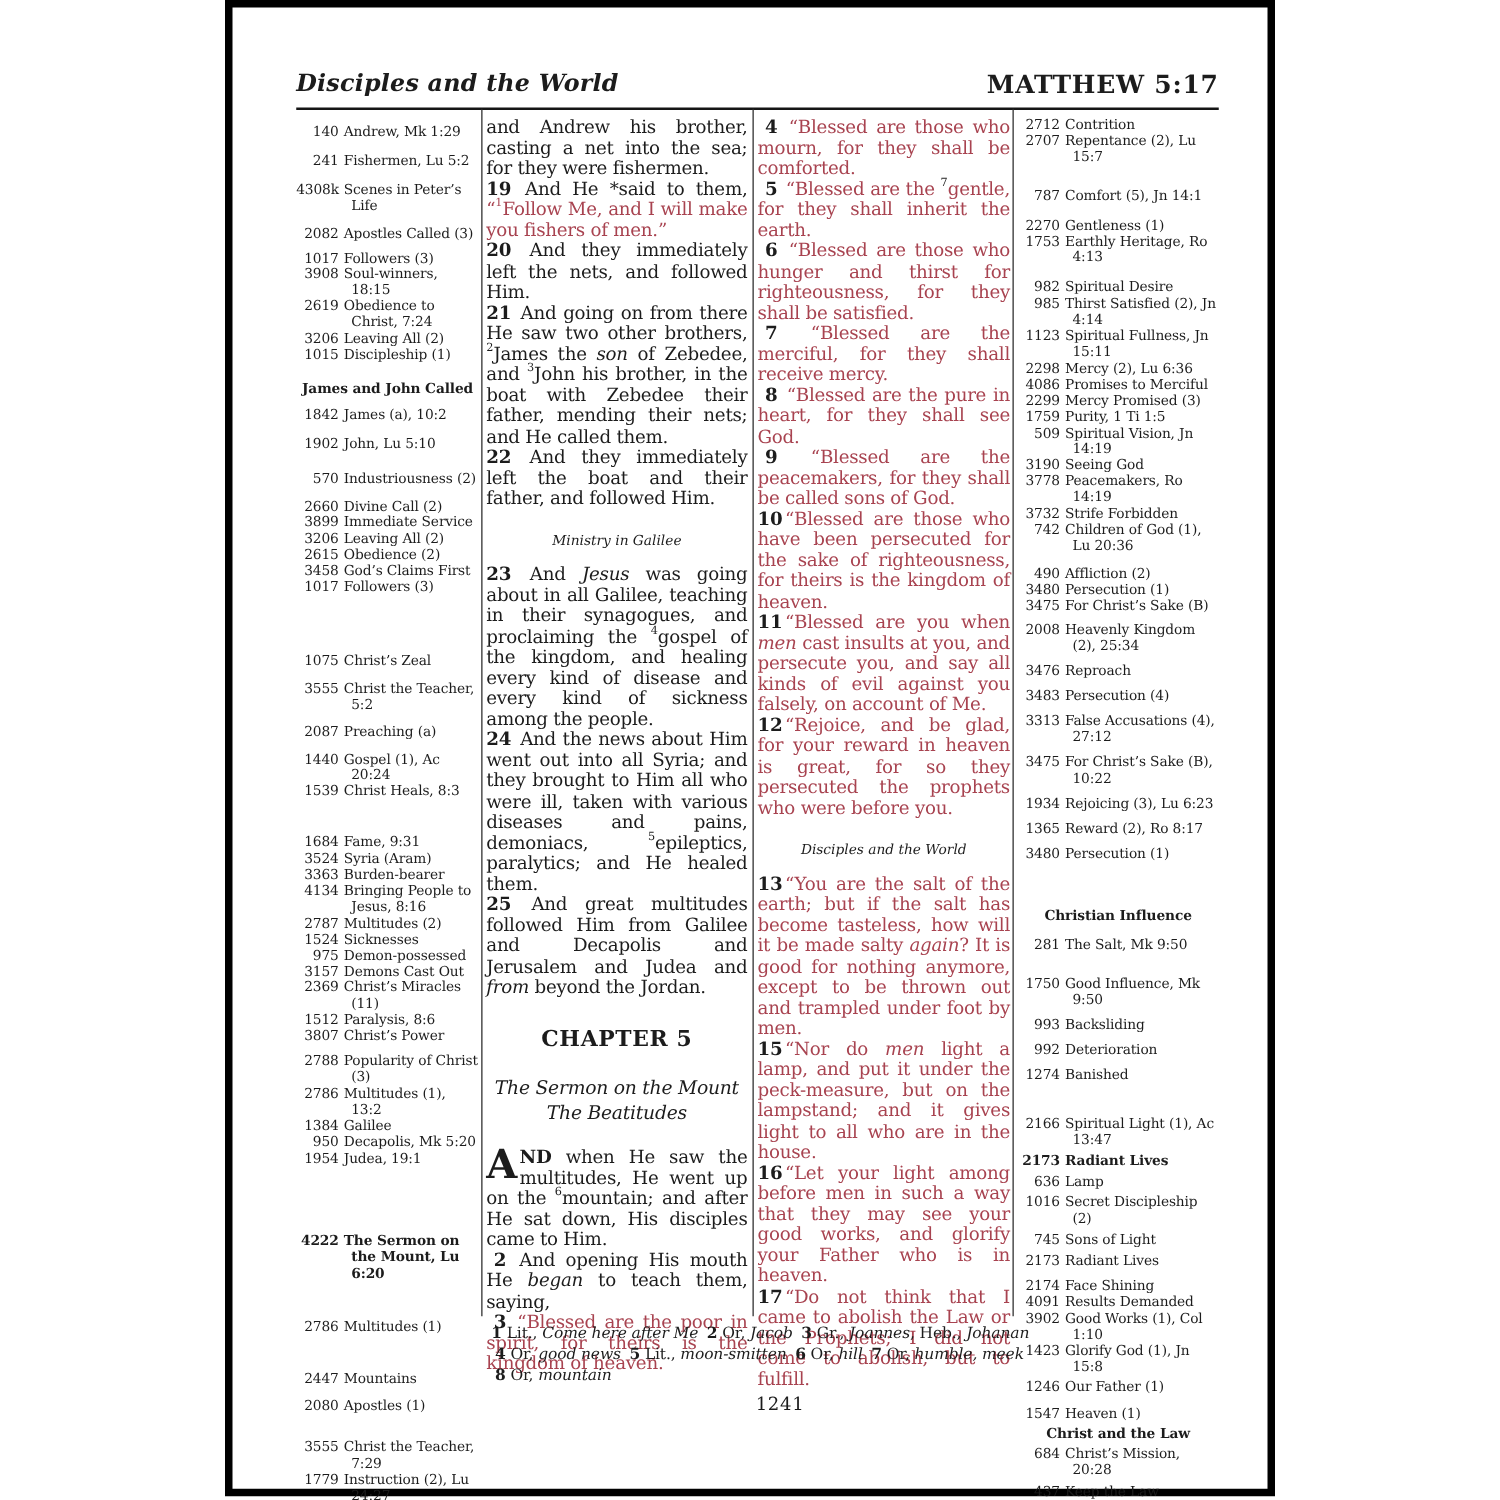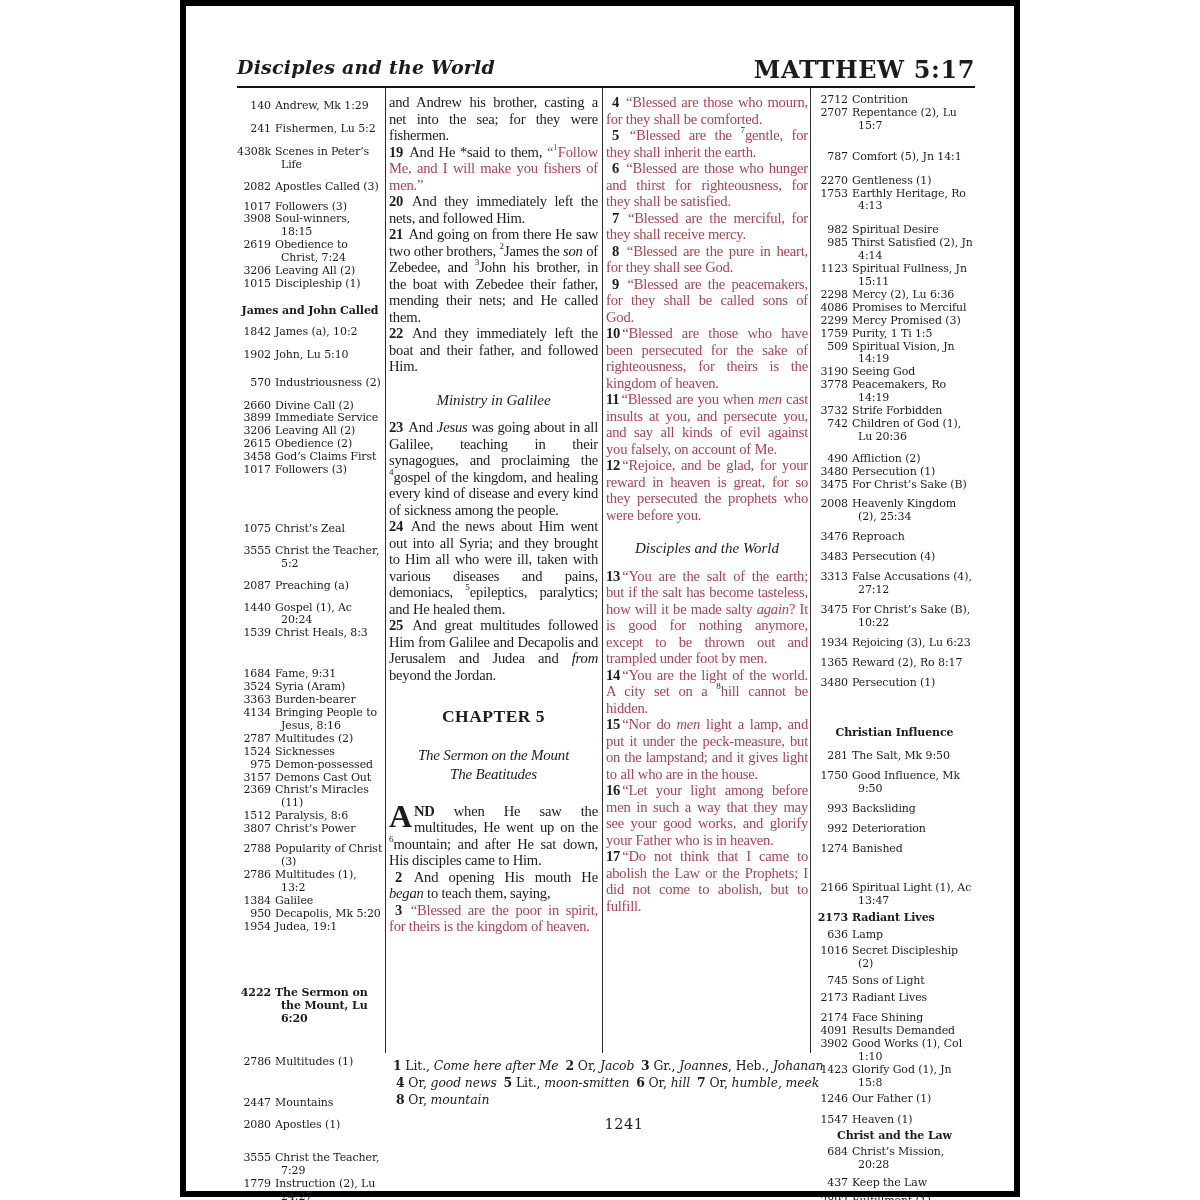--- a/index.html
+++ b/index.html
@@ -8,47 +8,47 @@
     width:1200px; height:1200px; position:relative; background:#ffffff;
     font-family:"DejaVu Serif","Liberation Serif",serif; color:var(--ink);
     overflow:hidden;
   }
   .frame {
     position:absolute; left:180px; top:0; width:840px; height:1197px;
     border:6px solid #000; background:#fff; box-sizing:border-box;
   }
   .inner { position:absolute; left:0; top:0; right:0; bottom:0; }
   .running-head { position:absolute; left:51px; top:50px; font-style:italic; font-weight:bold; font-size:19px; letter-spacing:0.2px; }
-  .book-ref { position:absolute; right:39px; top:49px; font-weight:bold; font-size:24px; letter-spacing:0.6px; }
+  .book-ref { position:absolute; right:39px; top:49px; font-weight:bold; font-size:20px; letter-spacing:0.6px; }
   .head-rule { position:absolute; left:51px; right:39px; top:80px; height:2px; background:#151515; }
   .vdiv { position:absolute; top:81px; width:1px; height:966px; background:#2a2a2a; }
   .div1 { left:199px; } .div2 { left:416px; } .div3 { left:624px; }
   .col { position:absolute; top:88px; }
   .col1 { left:51px; width:146px; }
   .col2 { left:203px; width:209px; }
   .col3 { left:420px; width:202px; }
   .col4 { left:628px; width:161px; }
 
   .refcol { font-size:11px; line-height:12.9px; letter-spacing:-0.1px; }
   .ref-item { padding-left:44px; text-indent:-44px; }
   .ref-num { display:inline-block; width:34px; text-indent:0; text-align:right; margin-right:4px; }
   .ref-head { text-align:center; font-weight:bold; }
   .rb { font-weight:bold; }
 
-  .scripture { font-size:14.6px; line-height:16.5px; text-align:justify; letter-spacing:-0.2px;font-family:Liberation Serif, serif; }
+  .scripture { font-size:14.6px; line-height:16.5px; text-align:justify; letter-spacing:-0.2px; }
   .scripture p { margin:0; }
   .scripture p.ind { text-indent:6px; }
   .vn { font-weight:bold; padding-right:2px; }
   sup { font-size:9px; line-height:0; position:relative; top:-1px; vertical-align:super; letter-spacing:0; }
   .sg-k {} .sg-kb { font-weight:bold; }
   .sg-ki { font-style:italic; }
   .sg-r { color:var(--red); }
   .sg-ri { color:var(--red); font-style:italic; }
   .sg-s { color:var(--ink); } .sg-sr { color:var(--red); }
-  .h-it { text-align:center; font-style:italic; margin:17px 0 11px; font-size:15px; letter-spacing:0; }
+  .h-it { text-align:center; font-style:italic; margin:17px 0 11px; font-size:11px; letter-spacing:0; }
   .h-b { text-align:center; font-weight:bold; margin:25px 0 2px; font-size:17.5px; letter-spacing:0.5px; }
   .h-it2 { text-align:center; font-style:italic; margin:21px 0 18px; font-size:15px; line-height:19.5px; }
   .dropcap { float:left; font-size:32px; line-height:25px; font-weight:bold; margin:1px 2px 0 0; }
 
   .footnotes { position:absolute; left:207px; top:1051px; width:440px; font-size:12.4px; line-height:17px; text-align:left; letter-spacing:-0.1px; }
   .fn-num { font-weight:bold; padding-left:3px; }
   .fn-num:first-child { padding-left:0; }
   .sg-fk {} .sg-fki { font-style:italic; }
   .page-num { position:absolute; left:0; right:0; top:1110px; text-align:center; font-size:14.5px; letter-spacing:0.5px;padding-left:48px; }
 </style>
@@ -137,21 +137,20 @@
         <p class="ind"><span class="vn">5</span><span class="sg-k"> </span><span class="sg-r">“Blessed are the </span><sup class="sg-s">7</sup><span class="sg-r">gentle, for they shall inherit the earth.</span></p>
         <p class="ind"><span class="vn">6</span><span class="sg-k"> </span><span class="sg-r">“Blessed are those who hunger and thirst for righteousness, for they shall be satisfied.</span></p>
         <p class="ind"><span class="vn">7</span><span class="sg-k"> </span><span class="sg-r">“Blessed are the merciful, for they shall receive mercy.</span></p>
         <p class="ind"><span class="vn">8</span><span class="sg-k"> </span><span class="sg-r">“Blessed are the pure in heart, for they shall see God.</span></p>
         <p class="ind"><span class="vn">9</span><span class="sg-k"> </span><span class="sg-r">“Blessed are the peacemakers, for they shall be called sons of God.</span></p>
         <p><span class="vn">10</span><span class="sg-r">“Blessed are those who have been persecuted for the sake of righteousness, for theirs is the kingdom of heaven.</span></p>
         <p><span class="vn">11</span><span class="sg-r">“Blessed are you when </span><span class="sg-ri">men</span><span class="sg-r"> cast insults at you, and persecute you, and say all kinds of evil against you falsely, on account of Me.</span></p>
         <p><span class="vn">12</span><span class="sg-r">“Rejoice, and be glad, for your reward in heaven is great, for so they persecuted the prophets who were before you.</span></p>
         <div class="h-it">Disciples and the World</div>
         <p><span class="vn">13</span><span class="sg-r">“You are the salt of the earth; but if the salt has become tasteless, how will it be made salty </span><span class="sg-ri">again</span><span class="sg-r">? It is good for nothing anymore, except to be thrown out and trampled under foot by men.</span></p>
-        <p><span class="vn">14</span><span class="sg-r">“You are the light of the world. A city set on a </span><sup class="sg-s">8</sup><span class="sg-r">hill cannot be hidden.</span></p>
         <p><span class="vn">15</span><span class="sg-r">“Nor do </span><span class="sg-ri">men</span><span class="sg-r"> light a lamp, and put it under the peck-measure, but on the lampstand; and it gives light to all who are in the house.</span></p>
         <p><span class="vn">16</span><span class="sg-r">“Let your light among before men in such a way that they may see your good works, and glorify your Father who is in heaven.</span></p>
         <p><span class="vn">17</span><span class="sg-r">“Do not think that I came to abolish the Law or the Prophets; I did not come to abolish, but to fulfill.</span></p>
       </div>
     <div class="col col4 refcol">
         <div class="ref-item"><span class="ref-num">2712</span><span>Contrition</span></div>
         <div class="ref-item"><span class="ref-num">2707</span><span>Repentance (2), Lu 15:7</span></div>
         <div class="ref-item" style="margin-top: 18px;"><span class="ref-num">787</span><span>Comfort (5), Jn 14:1</span></div>
         <div class="ref-item" style="margin-top: 11px;"><span class="ref-num">2270</span><span>Gentleness (1)</span></div>
         <div class="ref-item"><span class="ref-num">1753</span><span>Earthly Heritage, Ro 4:13</span></div>
@@ -173,21 +172,21 @@
         <div class="ref-item" style="margin-top: 7px;"><span class="ref-num">2008</span><span>Heavenly Kingdom (2), 25:34</span></div>
         <div class="ref-item" style="margin-top: 7px;"><span class="ref-num">3476</span><span>Reproach</span></div>
         <div class="ref-item" style="margin-top: 7px;"><span class="ref-num">3483</span><span>Persecution (4)</span></div>
         <div class="ref-item" style="margin-top: 7px;"><span class="ref-num">3313</span><span>False Accusations (4), 27:12</span></div>
         <div class="ref-item" style="margin-top: 7px;"><span class="ref-num">3475</span><span>For Christ’s Sake (B), 10:22</span></div>
         <div class="ref-item" style="margin-top: 7px;"><span class="ref-num">1934</span><span>Rejoicing (3), Lu 6:23</span></div>
         <div class="ref-item" style="margin-top: 7px;"><span class="ref-num">1365</span><span>Reward (2), Ro 8:17</span></div>
         <div class="ref-item" style="margin-top: 7px;"><span class="ref-num">3480</span><span>Persecution (1)</span></div>
         <div class="ref-head" style="margin-top: 38px;">Christian Influence</div>
         <div class="ref-item" style="margin-top: 10px;"><span class="ref-num">281</span><span>The Salt, Mk 9:50</span></div>
-        <div class="ref-item" style="margin-top: 7px;"><span class="ref-num">1750</span><span>Good Influence, Mk 9:50</span></div>
+        <div class="ref-item" style="margin-top: 18px;"><span class="ref-num">1750</span><span>Good Influence, Mk 9:50</span></div>
         <div class="ref-item" style="margin-top: 7px;"><span class="ref-num">993</span><span>Backsliding</span></div>
         <div class="ref-item" style="margin-top: 7px;"><span class="ref-num">992</span><span>Deterioration</span></div>
         <div class="ref-item" style="margin-top: 7px;"><span class="ref-num">1274</span><span>Banished</span></div>
         <div class="ref-item" style="margin-top: 26px;"><span class="ref-num">2166</span><span>Spiritual Light (1), Ac 13:47</span></div>
         <div class="ref-item rb" style="margin-top: 4px;"><span class="ref-num">2173</span><span>Radiant Lives</span></div>
         <div class="ref-item" style="margin-top: 4px;"><span class="ref-num">636</span><span>Lamp</span></div>
         <div class="ref-item" style="margin-top: 4px;"><span class="ref-num">1016</span><span>Secret Discipleship (2)</span></div>
         <div class="ref-item" style="margin-top: 4px;"><span class="ref-num">745</span><span>Sons of Light</span></div>
         <div class="ref-item" style="margin-top: 4px;"><span class="ref-num">2173</span><span>Radiant Lives</span></div>
         <div class="ref-item" style="margin-top: 7px;"><span class="ref-num">2174</span><span>Face Shining</span></div>

